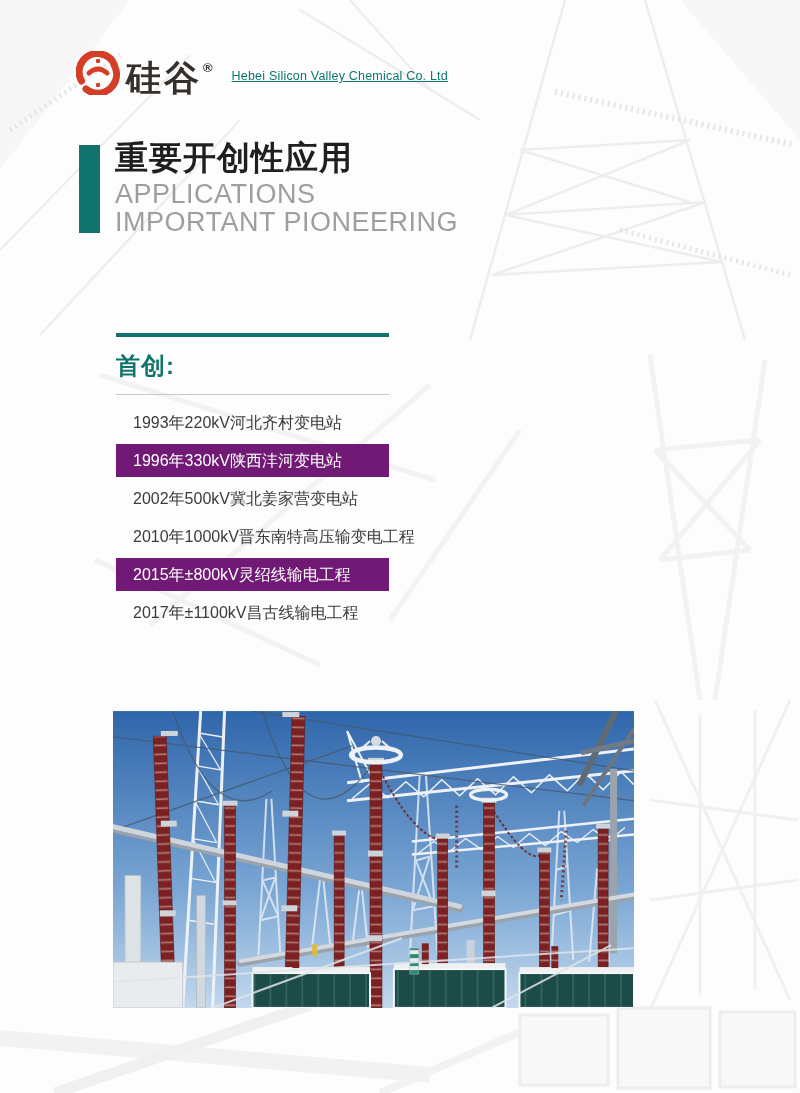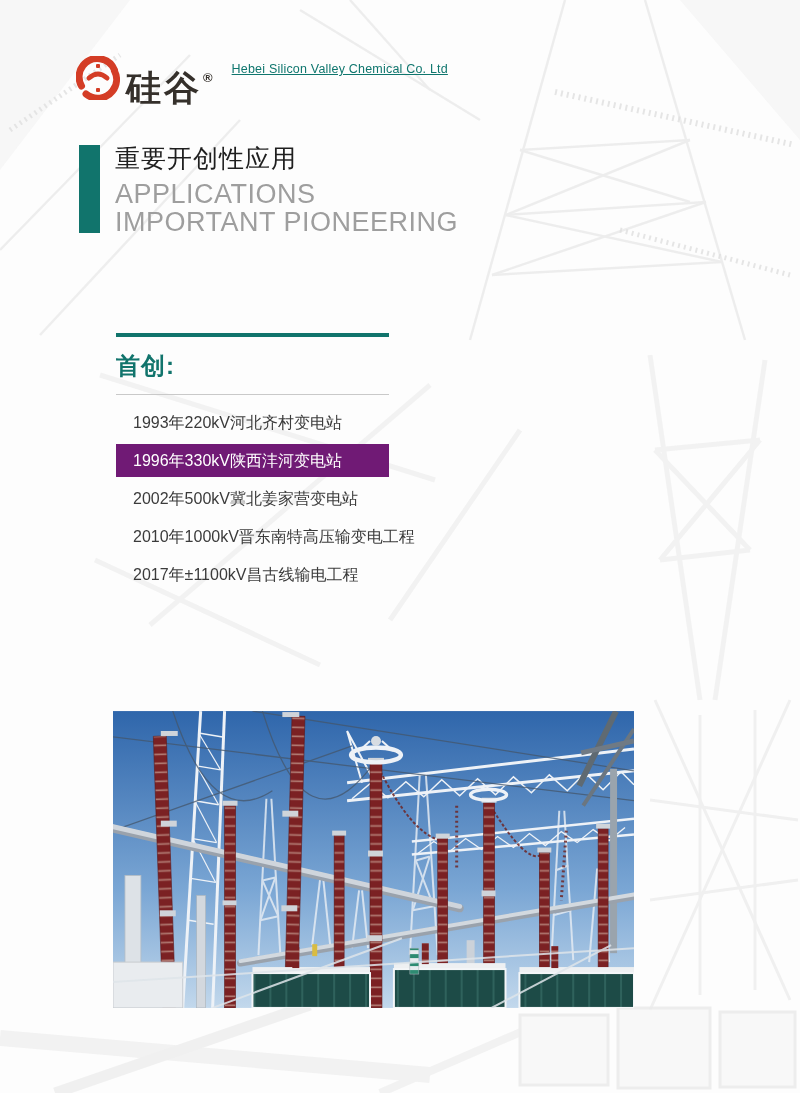--- a/index.html
+++ b/index.html
@@ -6,31 +6,31 @@
   body{
     width:800px;height:1093px;position:relative;overflow:hidden;
     background:#fdfdfd;
     font-family:"Liberation Sans","DejaVu Sans",sans-serif;
     -webkit-font-smoothing:antialiased;
   }
   .bg-layer{position:absolute;left:0;top:0;width:800px;height:1093px;z-index:0;pointer-events:none;}
   .content{position:absolute;left:0;top:0;width:800px;height:1093px;z-index:1;}
 
   
-  .logo-row{position:absolute;left:76px;top:56px;display:flex;}
+  .logo-row{position:absolute;left:76px;top:46px;display:flex;align-items:center;}
   .logo-icon{width:44px;height:44px;flex:0 0 auto;}
   .logo-zh{font-size:35px;font-weight:bold;color:#35302b;letter-spacing:3px;margin-left:6px;line-height:44px;}
   .logo-reg{font-size:13px;color:#35302b;vertical-align:18px;font-weight:bold;margin-left:1px;}
   .company-en{font-size:12.5px;color:#0f766e;margin-left:16px;margin-top:6px;letter-spacing:0.2px;text-decoration:underline;}
 
   
   .heading{position:absolute;left:79px;top:145px;display:flex;}
   .heading-bar{width:21px;height:88px;background:#11746c;flex:0 0 auto;}
   .heading-text{margin-left:15px;}
-  .heading-zh{font-size:25px;font-weight:normal;color:#1f1f1f;line-height:30px;margin-top:-2px;letter-spacing:1px;}
+  .heading-zh{font-size:33px;font-weight:bold;color:#1f1f1f;line-height:30px;margin-top:-2px;letter-spacing:1px;}
   .heading-en{font-size:27px;color:#9e9e9e;line-height:28px;margin-top:7px;letter-spacing:0.5px;}
 
   
   .milestones{position:absolute;left:116px;top:333px;width:273px;}
   .m-rule{height:4px;background:#11746c;width:100%;}
   .m-label{color:#11746c;font-size:24px;font-weight:bold;margin-top:13px;letter-spacing:1px;}
   .m-divider{height:1px;background:#c9c9c9;margin-top:12px;}
   .m-list{margin-top:11px;}
   .m-row{height:33px;line-height:33px;font-size:16px;color:#3b3b3b;padding-left:17px;margin-bottom:5px;white-space:nowrap;}
   .m-row.teal{background:#701a75;color:#ffffff;}
@@ -129,20 +129,21 @@
 
   <div class="milestones">
     <div class="m-rule"></div>
     <div class="m-label">首创:</div>
     <div class="m-divider"></div>
     <div class="m-list">
       <div class="m-row">1993年220kV河北齐村变电站</div>
       <div class="m-row teal">1996年330kV陕西沣河变电站</div>
       <div class="m-row">2002年500kV冀北姜家营变电站</div>
       <div class="m-row">2010年1000kV晋东南特高压输变电工程</div>
+      <div class="m-row teal">2015年±800kV灵绍线输电工程</div>
       <div class="m-row">2017年±1100kV昌古线输电工程</div>
     </div>
   </div>
 
   <div class="photo" role="img" aria-label="UHV substation: dark-red insulator columns, white lattice steel towers and busbars under a blue sky">
     <svg width="521" height="297" viewBox="0 0 523 298" xmlns="http://www.w3.org/2000/svg">
       <defs>
         <linearGradient id="sky" x1="0" y1="0" x2="0" y2="1">
           <stop offset="0" stop-color="#2f66ab"></stop>
           <stop offset="0.6" stop-color="#7aa6d4"></stop>

